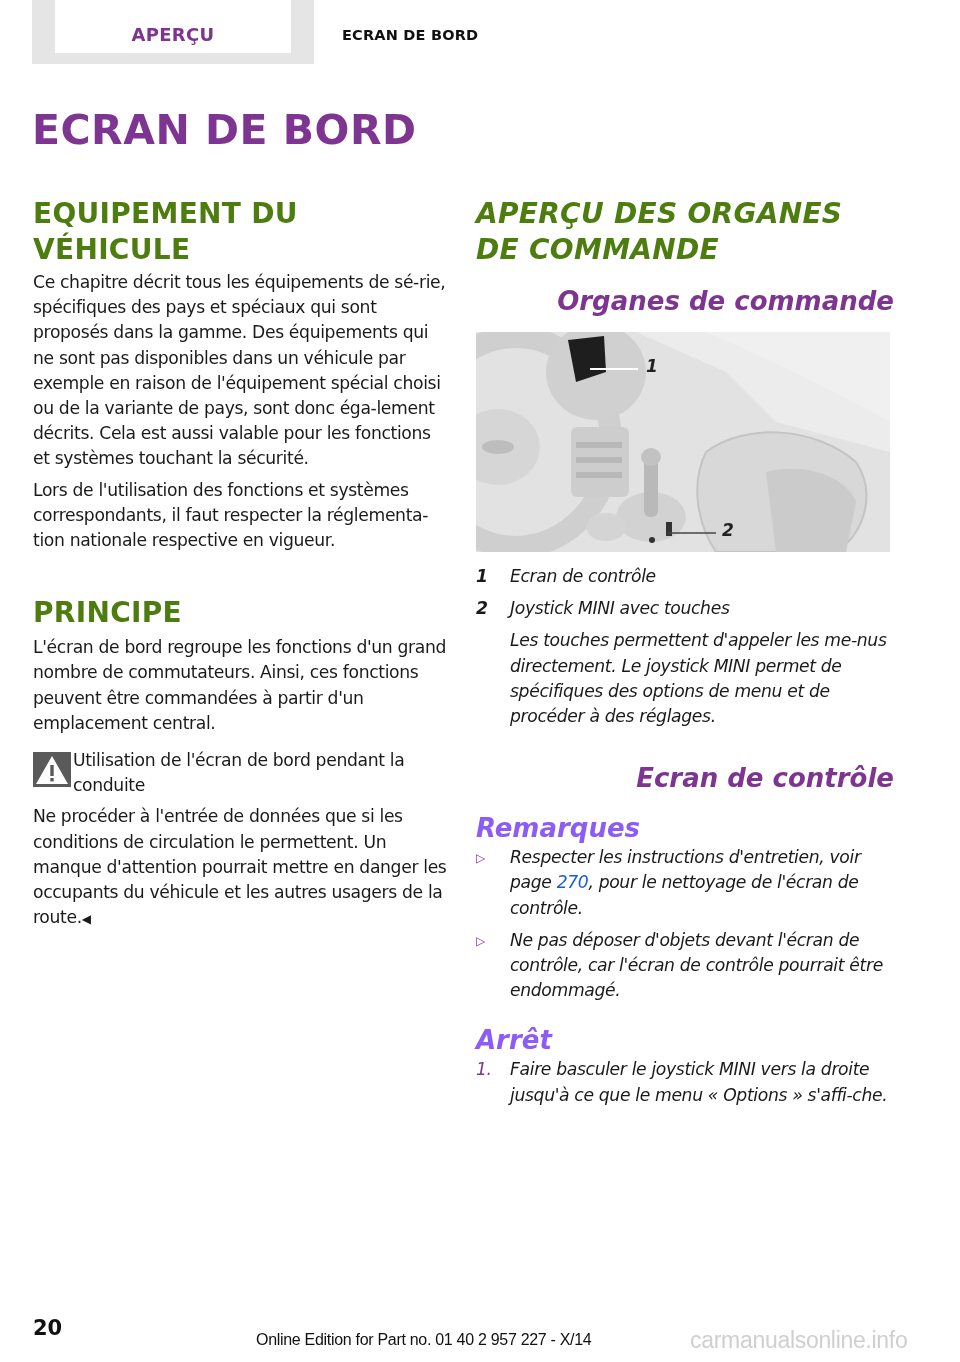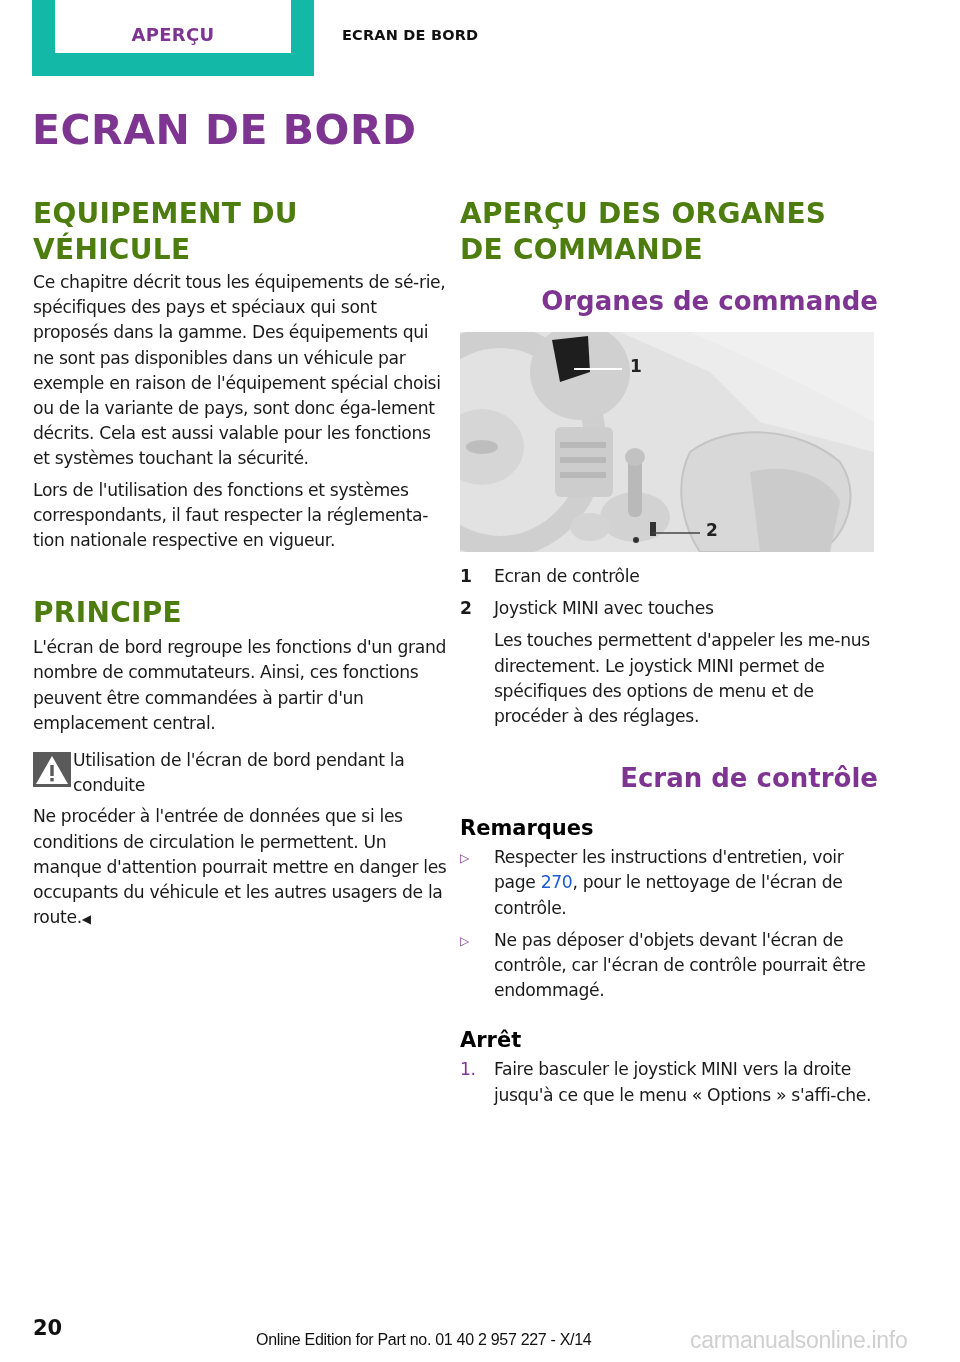--- a/index.html
+++ b/index.html
@@ -2,52 +2,52 @@
 <html><head>
   <meta charset="utf-8">
   <style>
     html, body { margin: 0; padding: 0; background: #ffffff; }
     body {
       width: 960px; height: 1362px; position: relative; overflow: hidden;
       font-family: "DejaVu Sans", "Liberation Sans", sans-serif;
       color: #1a1a1a;
     }
     .tab-box {
-      position: absolute; left: 32px; top: 0; width: 282px; height: 76px;
-      background: #14b8a6; box-sizing: border-box;
+      position: absolute; left: 32px; top: 0; width: 282px; height: 64px;
+      background: #e5e5e5; box-sizing: border-box;
     }
     .tab-inner {
       position: absolute; left: 23px; top: 0; width: 236px; height: 53px;
       background: #ffffff; display: flex; align-items: center; justify-content: center;
     }
     .tab-label {
       color: #7e3591; font-weight: bold; font-size: 18px; letter-spacing: 0.3px;
       padding-top: 16px;
     }
     .crumb {
       position: absolute; left: 342px; top: 27px; font-size: 14.5px; font-weight: bold;
       color: #111; letter-spacing: 0.2px;
     }
     .page-title {
       position: absolute; left: 32px; top: 108px; margin: 0;
       font-size: 41px; font-weight: bold; color: #7e3591; letter-spacing: 0.5px;
       line-height: 1.1;
     }
     .col { position: absolute; top: 196px; width: 418px; }
     .col.left { left: 33px; }
-    .col.right { left: 460px; width: 418px; }
+    .col.right { left: 476px; width: 418px; font-style: italic; }
     h2 {
       margin: 0; font-size: 28px; font-weight: bold; color: #4d7c0f;
       line-height: 36px; letter-spacing: 0.3px;
     }
     h3 {
       margin: 0; font-size: 26px; font-weight: bold; color: #7e3591; line-height: 26px; text-align: right;
     }
     h4 {
-      margin: 0; font-size: 21px; font-weight: bold; color: #000000; line-height: 26px;
+      margin: 0; font-size: 26px; font-weight: bold; color: #8b5cf6; line-height: 26px;
     }
     p {
       margin: 0; font-size: 17.2px; line-height: 25.2px; letter-spacing: -0.35px;
     }
     .warn {
       position: relative; padding-left: 40px; margin-top: 12px;
     }
     .warn-icon {
       position: absolute; left: 0; top: 4px; width: 38px; height: 35px; background: #5a5a5a;
     }

